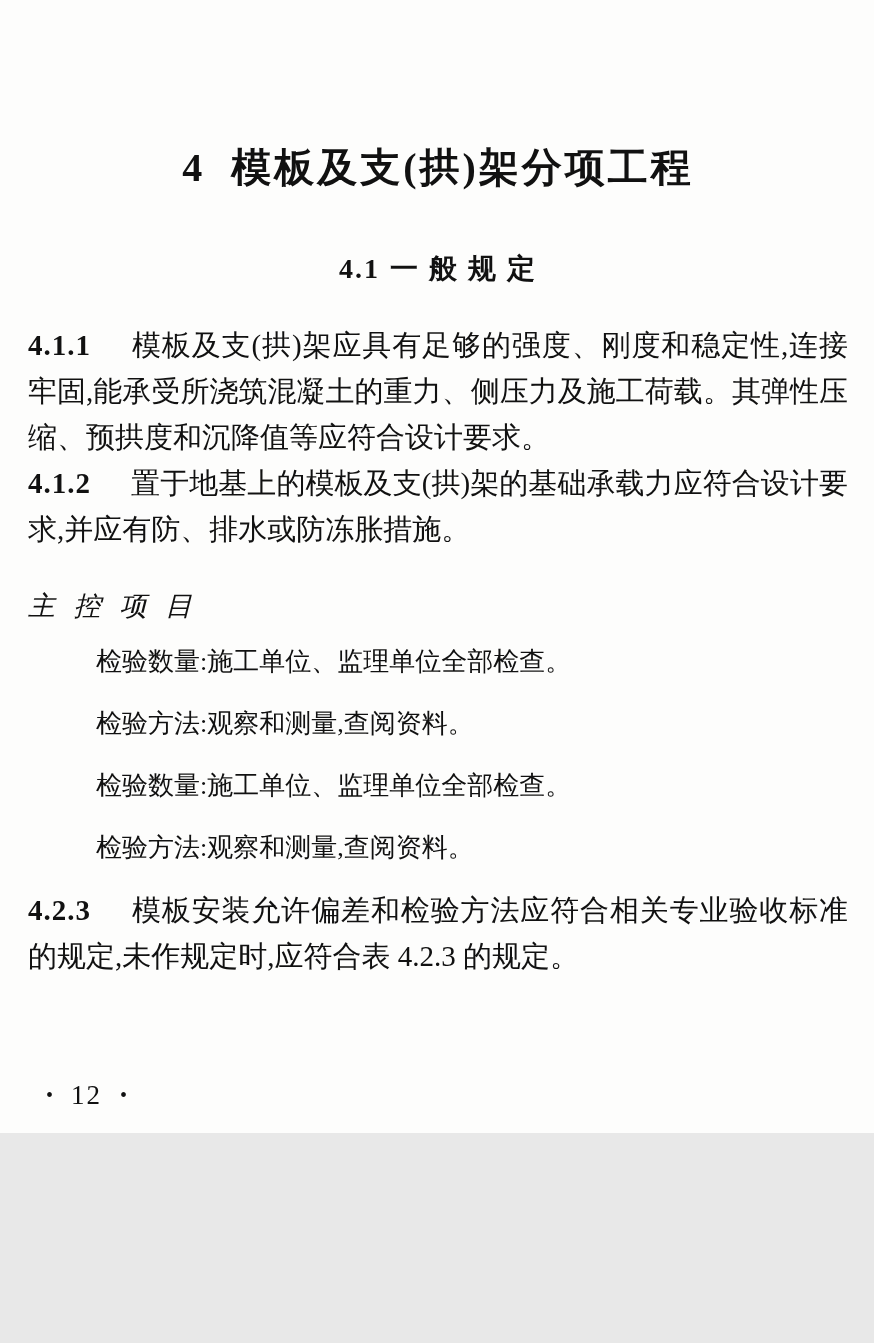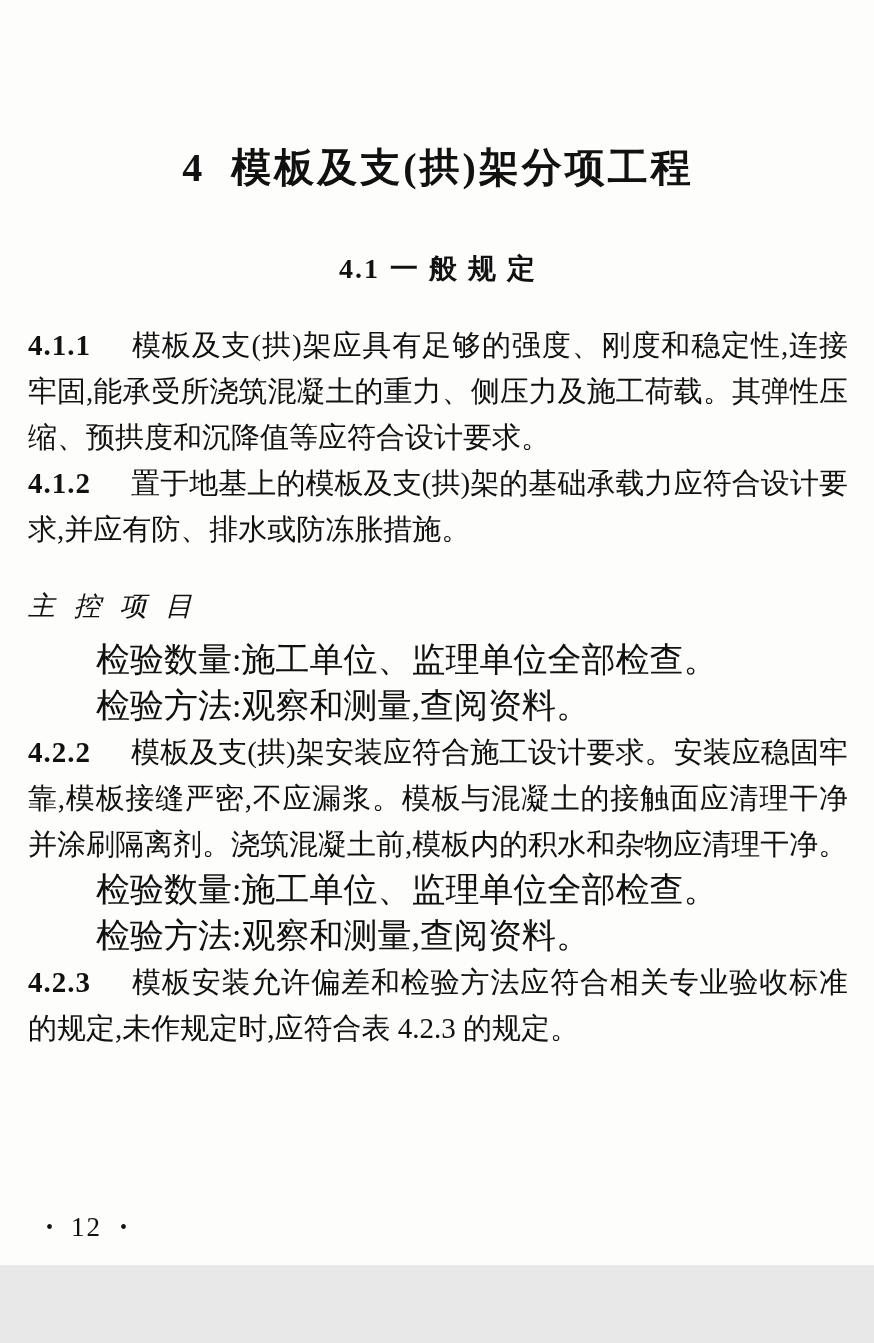--- a/index.html
+++ b/index.html
@@ -1,19 +1,19 @@
 <!DOCTYPE html>
 <html lang="zh"><head>
 <meta charset="utf-8">
 <style>
   html, body { margin: 0; padding: 0; background: #e8e8e8; }
   .page {
     position: relative;
     width: 874px;
-    height: 1265px;
+    height: 1133px;
     margin: 0 auto;
     background: #fdfdfc;
     box-sizing: border-box;
     padding: 0 26px 0 28px;
     overflow: hidden;
     font-family: "Liberation Serif", "DejaVu Serif", serif;
     color: #111;
   }
 
   
@@ -61,22 +61,22 @@
     line-height: 46px;
     text-align: justify;
     text-justify: inter-ideograph;
   }
   .clause .clause-num {
     font-weight: bold;
     margin-right: 40px;
     letter-spacing: 1px;
   }
   .check-line {
-    margin: 0;
-    font-size: 34px;
+    margin: 16px;
+    font-size: 26px;
     line-height: 46px;
     text-indent: 2em;
     text-align: justify;
   }
 
   
   .page-footer {
     position: absolute;
     left: 46px;
     bottom: 24px;
@@ -108,23 +108,20 @@
   <p class="clause">
     <span class="clause-num">4.1.2</span><span>置于地基上的模板及支(拱)架的基础承载力应符合设计要求,并应有防、排水或防冻胀措施。</span>
   </p>
 
 
   <h3 class="kai-heading kh-master">主 控 项 目</h3>
 
   <p class="check-line">检验数量:施工单位、监理单位全部检查。</p>
   <p class="check-line">检验方法:观察和测量,查阅资料。</p>
 
-  <p class="clause">
-    <span class="clause-num">4.2.2</span><span>模板及支(拱)架安装应符合施工设计要求。安装应稳固牢靠,模板接缝严密,不应漏浆。模板与混凝土的接触面应清理干净并涂刷隔离剂。浇筑混凝土前,模板内的积水和杂物应清理干净。</span>
-  </p>
   <p class="check-line">检验数量:施工单位、监理单位全部检查。</p>
   <p class="check-line">检验方法:观察和测量,查阅资料。</p>
 
 
   <p class="clause">
     <span class="clause-num">4.2.3</span><span>模板安装允许偏差和检验方法应符合相关专业验收标准的规定,未作规定时,应符合表 4.2.3 的规定。</span>
   </p>
 
   <div class="page-footer">
     <span class="dot">•</span>

